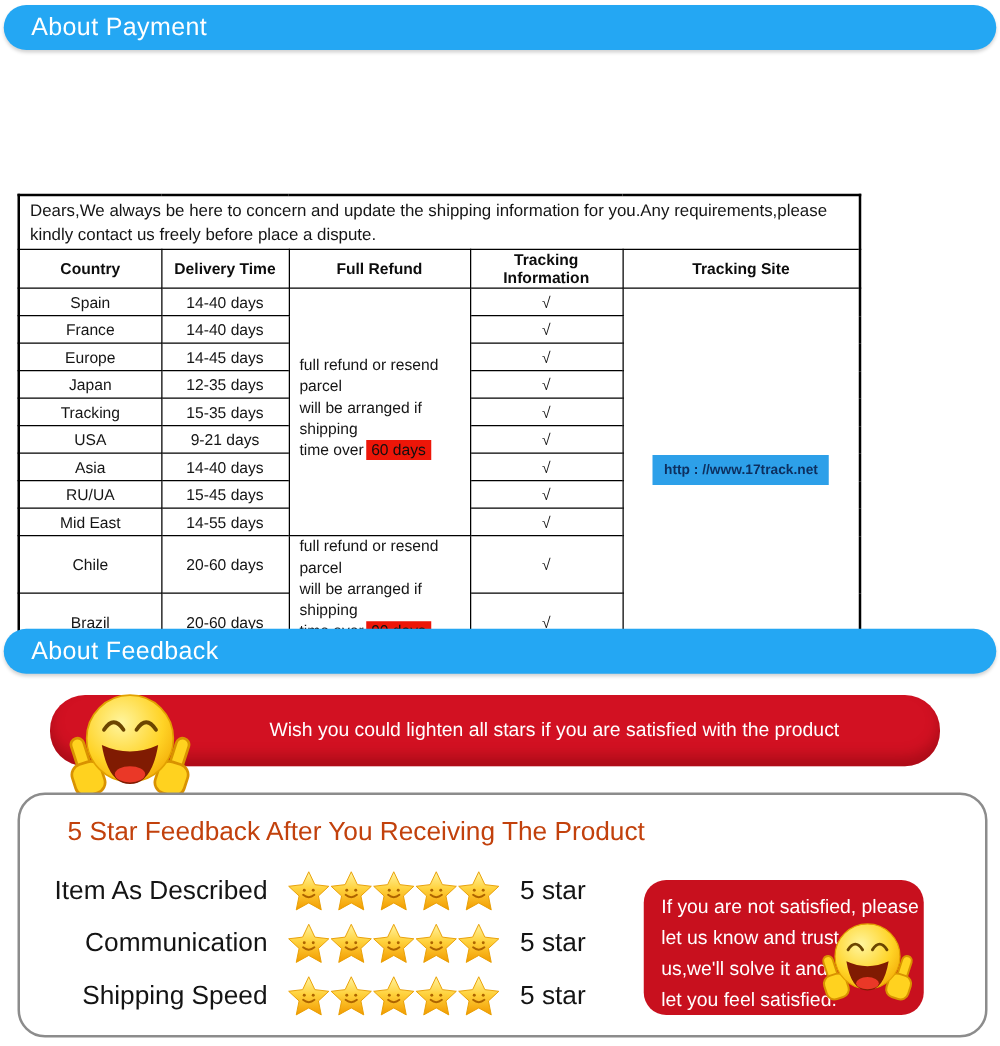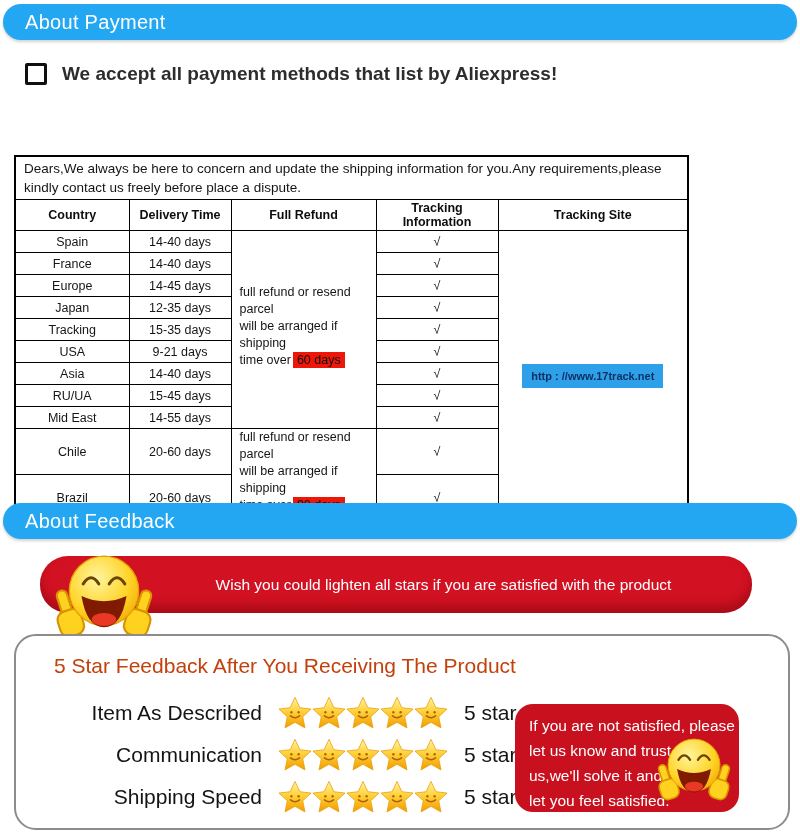--- a/index.html
+++ b/index.html
@@ -54,21 +54,21 @@
   }
   .ribbon-emoji{position:absolute;left:12px;top:-12px;width:104px;height:104px;}
 
   
   .fb-box{
     position:absolute;left:14px;top:634px;width:776px;height:196px;
     border:2px solid #8c8c8c;border-radius:22px;box-sizing:border-box;background:#fff;
   }
   .fb-title{position:absolute;left:38px;top:18px;font-size:21px;color:#c2410c;}
   .fb-rows{position:absolute;left:0;top:56px;width:480px;}
-  .fb-row{display:flex;align-items:center;height:42px;padding-left:48px;}
+  .fb-row{display:flex;align-items:center;height:42px;}
   .fb-label{width:198px;text-align:right;font-size:21px;color:#141414;flex:0 0 198px;}
   .stars{display:flex;margin-left:16px;}
   .star{width:34px;height:34px;margin-right:0px;flex:0 0 34px;}
   .fb-count{margin-left:16px;font-size:21px;color:#141414;white-space:nowrap;}
 
   .note-box{
     position:absolute;left:499px;top:68px;width:224px;height:108px;background:#C8101E;
     border-radius:18px;color:#fff;font-size:15.5px;line-height:25px;
     padding:9px 0 0 14px;box-sizing:border-box;
   }
@@ -118,24 +118,20 @@
     </symbol>
   </defs>
 </svg>
 
 <div class="page">
 
   <div class="banner" id="banner-payment">
     <span>About Payment</span>
   </div>
 
-  <div class="payment-line">
-    <span class="checkbox"></span>
-    <span class="payment-text">We accept all payment methods that list by Aliexpress!</span>
-  </div>
 
 
   <table class="ship-table">
     <colgroup>
       <col style="width:114px">
         <col style="width:102px">
         <col style="width:145px">
         <col style="width:122px">
         <col style="width:190px">
     </colgroup>

